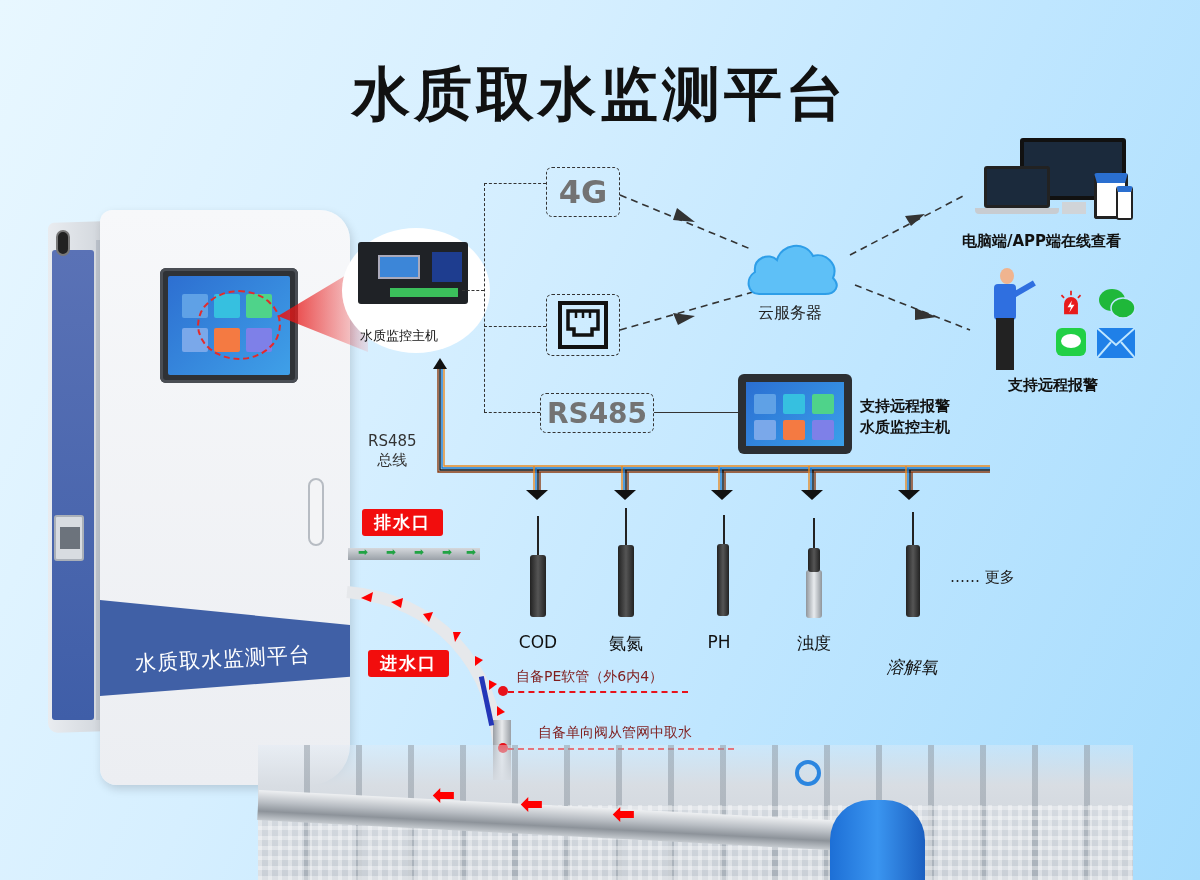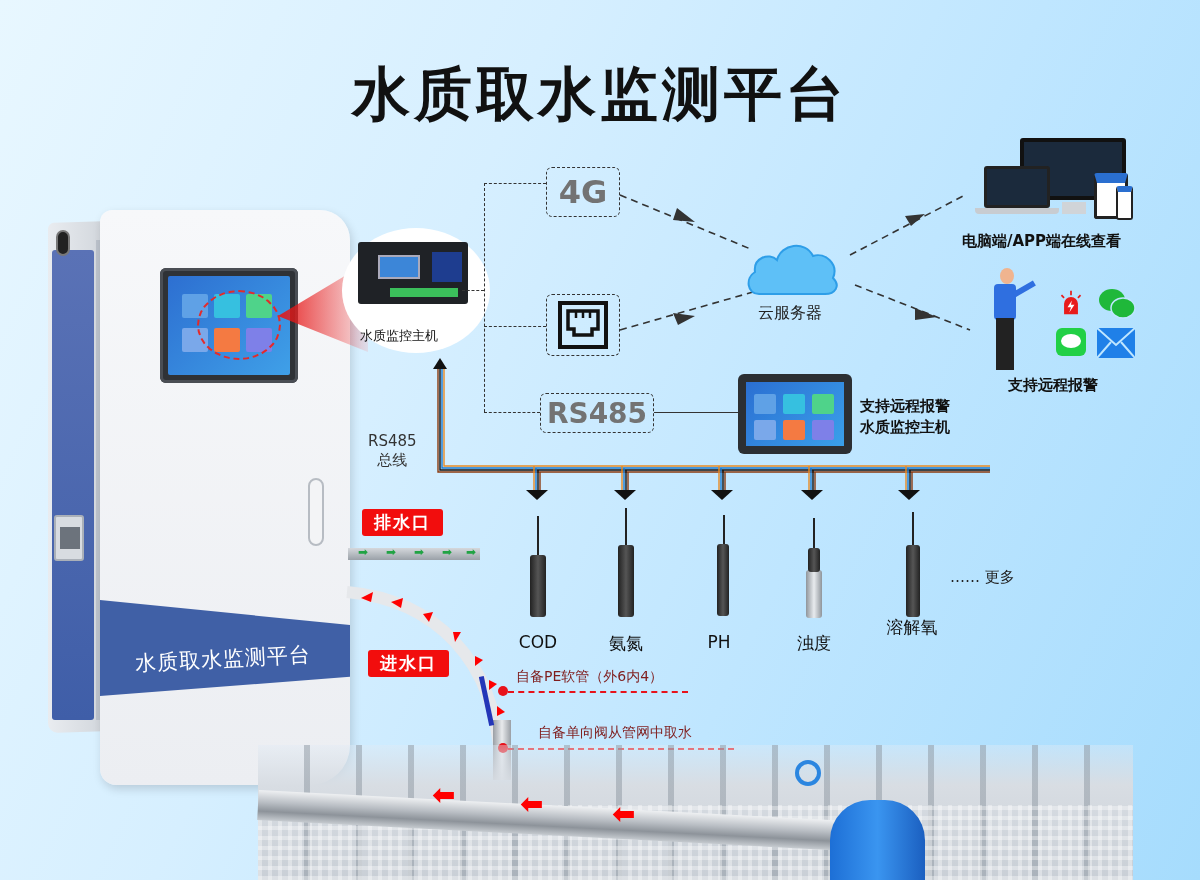--- a/index.html
+++ b/index.html
@@ -344,21 +344,21 @@
   <div class="abs probe" style="left:717px;top:544px;width:12px;height:72px;"></div>
   <div class="abs sensor-label" style="left:679px;top:632px;">PH</div>
 
   <div class="abs probe-cable" style="left:813px;top:518px;height:32px;"></div>
   <div class="abs probe" style="left:806px;top:570px;height:48px;background:linear-gradient(90deg,#8f959b,#e8ebee,#8f959b);"></div>
   <div class="abs probe" style="left:808px;top:548px;width:12px;height:24px;"></div>
   <div class="abs sensor-label" style="left:774px;top:632px;">浊度</div>
 
   <div class="abs probe-cable" style="left:912px;top:512px;height:34px;"></div>
   <div class="abs probe" style="left:906px;top:545px;width:14px;height:72px;"></div>
-  <div class="abs sensor-label" style="left:872px;top:616px;">溶解氧</div>
+  <div class="abs sensor-label" style="left:872px;top:656px;font-style:italic;">溶解氧</div>
 </div>
 <div class="abs ellipsis">
   <span>……</span>
   <span>更多</span>
 </div>
 
 <div class="abs tag-red" style="left:362px;top:509px;">排水口</div>
 <div class="abs drain-pipe">
   <span class="green-arrow" style="left:10px;">➡</span>
   <span class="green-arrow" style="left:38px;">➡</span>

